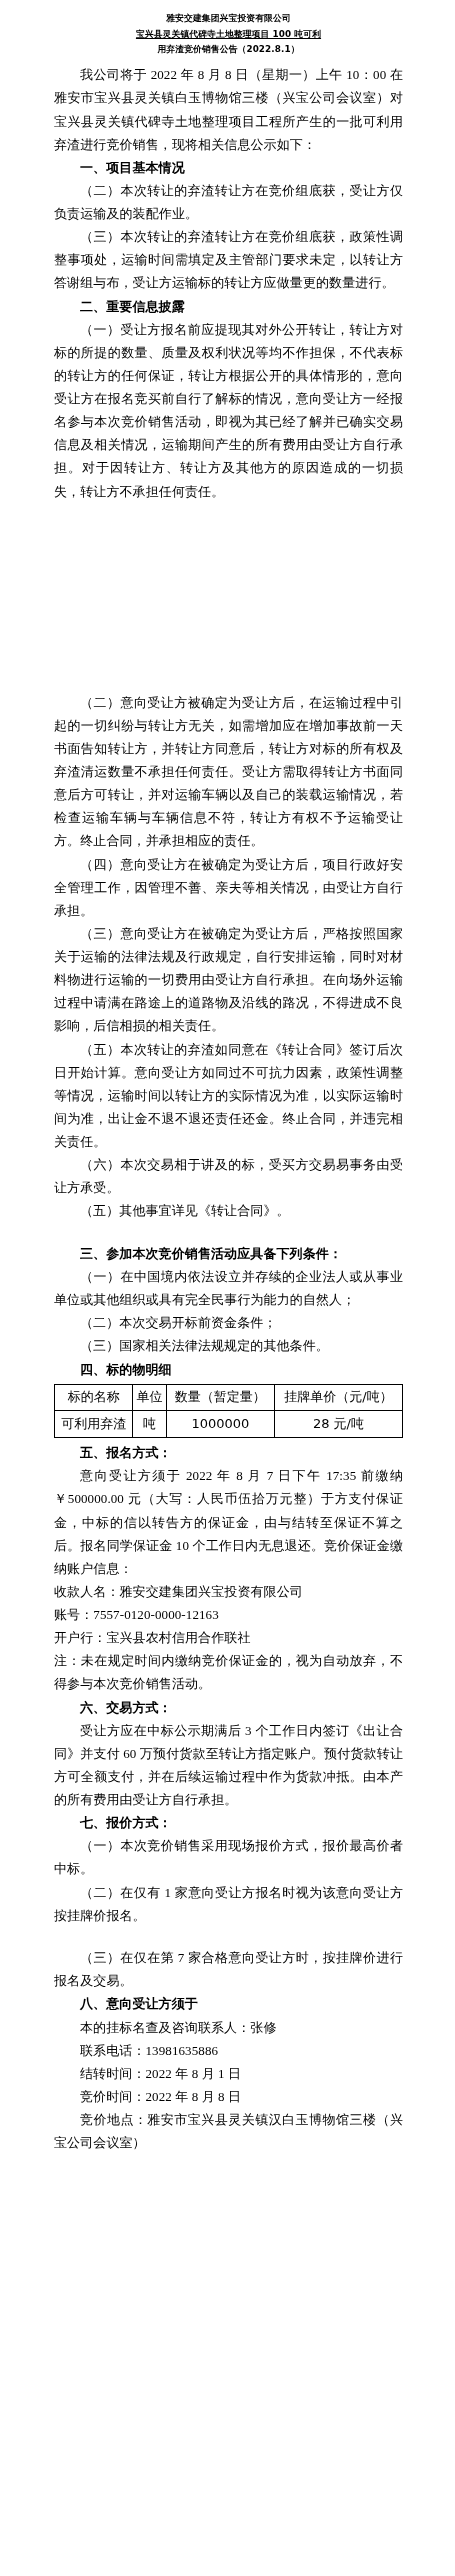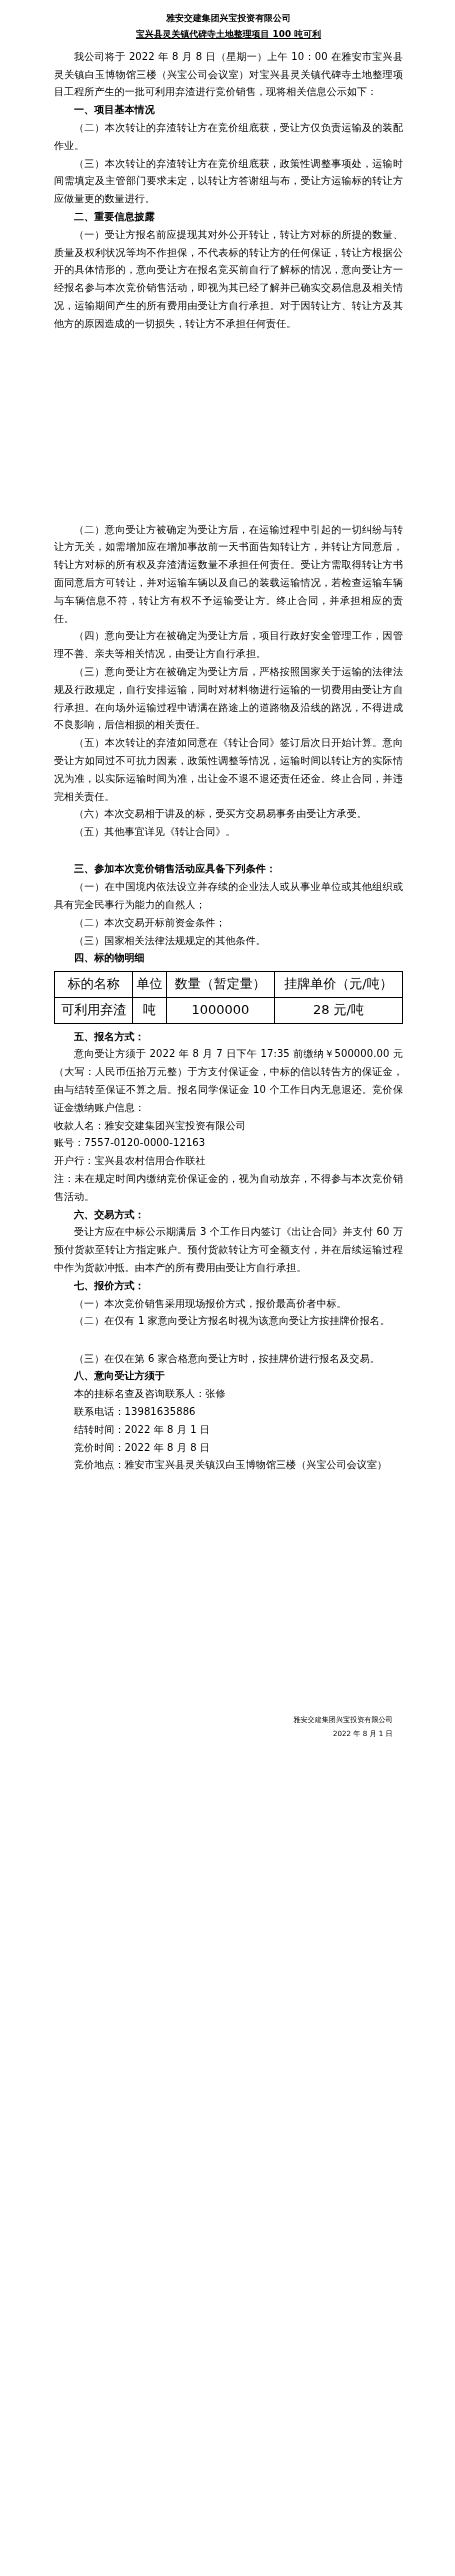--- a/index.html
+++ b/index.html
@@ -33,24 +33,25 @@
     letter-spacing: 0.1px;
   }
   .title .ln {
     display: block;
   }
   .title .u {
     text-decoration: underline;
     text-align: center;
   }
   .body-block {
-    font-size: 10px;
+    font-size: 13px;
     line-height: 1.78;
     text-align: justify;
     letter-spacing: 0.1px;
+    font-family: Liberation Serif, serif;
   }
   .body-block p {
     margin: 0;
   }
   .indent {
     text-indent: 2em;
   }
   .section-head {
     text-indent: 2em;
     font-weight: bold;
@@ -131,20 +132,21 @@
 
 <div class="page">
 
   <div class="doc">
 
     <div class="gap-md"></div>
 
     <div class="title">
       <span class="ln">雅安交建集团兴宝投资有限公司</span>
       <span class="ln u">宝兴县灵关镇代碑寺土地整理项目 100 吨可利</span>
+      <span class="ln">用弃渣竞价销售公告（2022.8.1）</span>
     </div>
 
     <div class="gap-sm"></div>
 
     <div class="body-block">
       <p class="indent">我公司将于 2022 年 8 月 8 日（星期一）上午 10：00 在雅安市宝兴县灵关镇白玉博物馆三楼（兴宝公司会议室）对宝兴县灵关镇代碑寺土地整理项目工程所产生的一批可利用弃渣进行竞价销售，现将相关信息公示如下：</p>
     </div>
 
     <div class="body-block">
       <p class="section-head">一、项目基本情况</p>
@@ -220,21 +222,21 @@
 
     <div class="body-block">
       <p class="section-head">七、报价方式：</p>
       <p class="indent">（一）本次竞价销售采用现场报价方式，报价最高价者中标。</p>
       <p class="indent">（二）在仅有 1 家意向受让方报名时视为该意向受让方按挂牌价报名。</p>
     </div>
 
     <div class="gap-lg"></div>
 
     <div class="body-block">
-      <p class="indent">（三）在仅在第 6 家合格意向受让方时，按挂牌价进行报名及交易。</p>
+      <p class="indent">（三）在仅在第 7 家合格意向受让方时，按挂牌价进行报名及交易。</p>
       <p class="section-head">八、意向受让方须于</p>
       <p class="indent">本的挂标名查及咨询联系人：张修</p>
       <p class="indent">联系电话：13981635886</p>
       <p class="indent">结转时间：2022 年 8 月 1 日</p>
       <p class="indent">竞价时间：2022 年 8 月 8 日</p>
       <p class="indent">竞价地点：雅安市宝兴县灵关镇汉白玉博物馆三楼（兴宝公司会议室）</p>
     </div>
 
     <div class="blank-5"></div>
 

